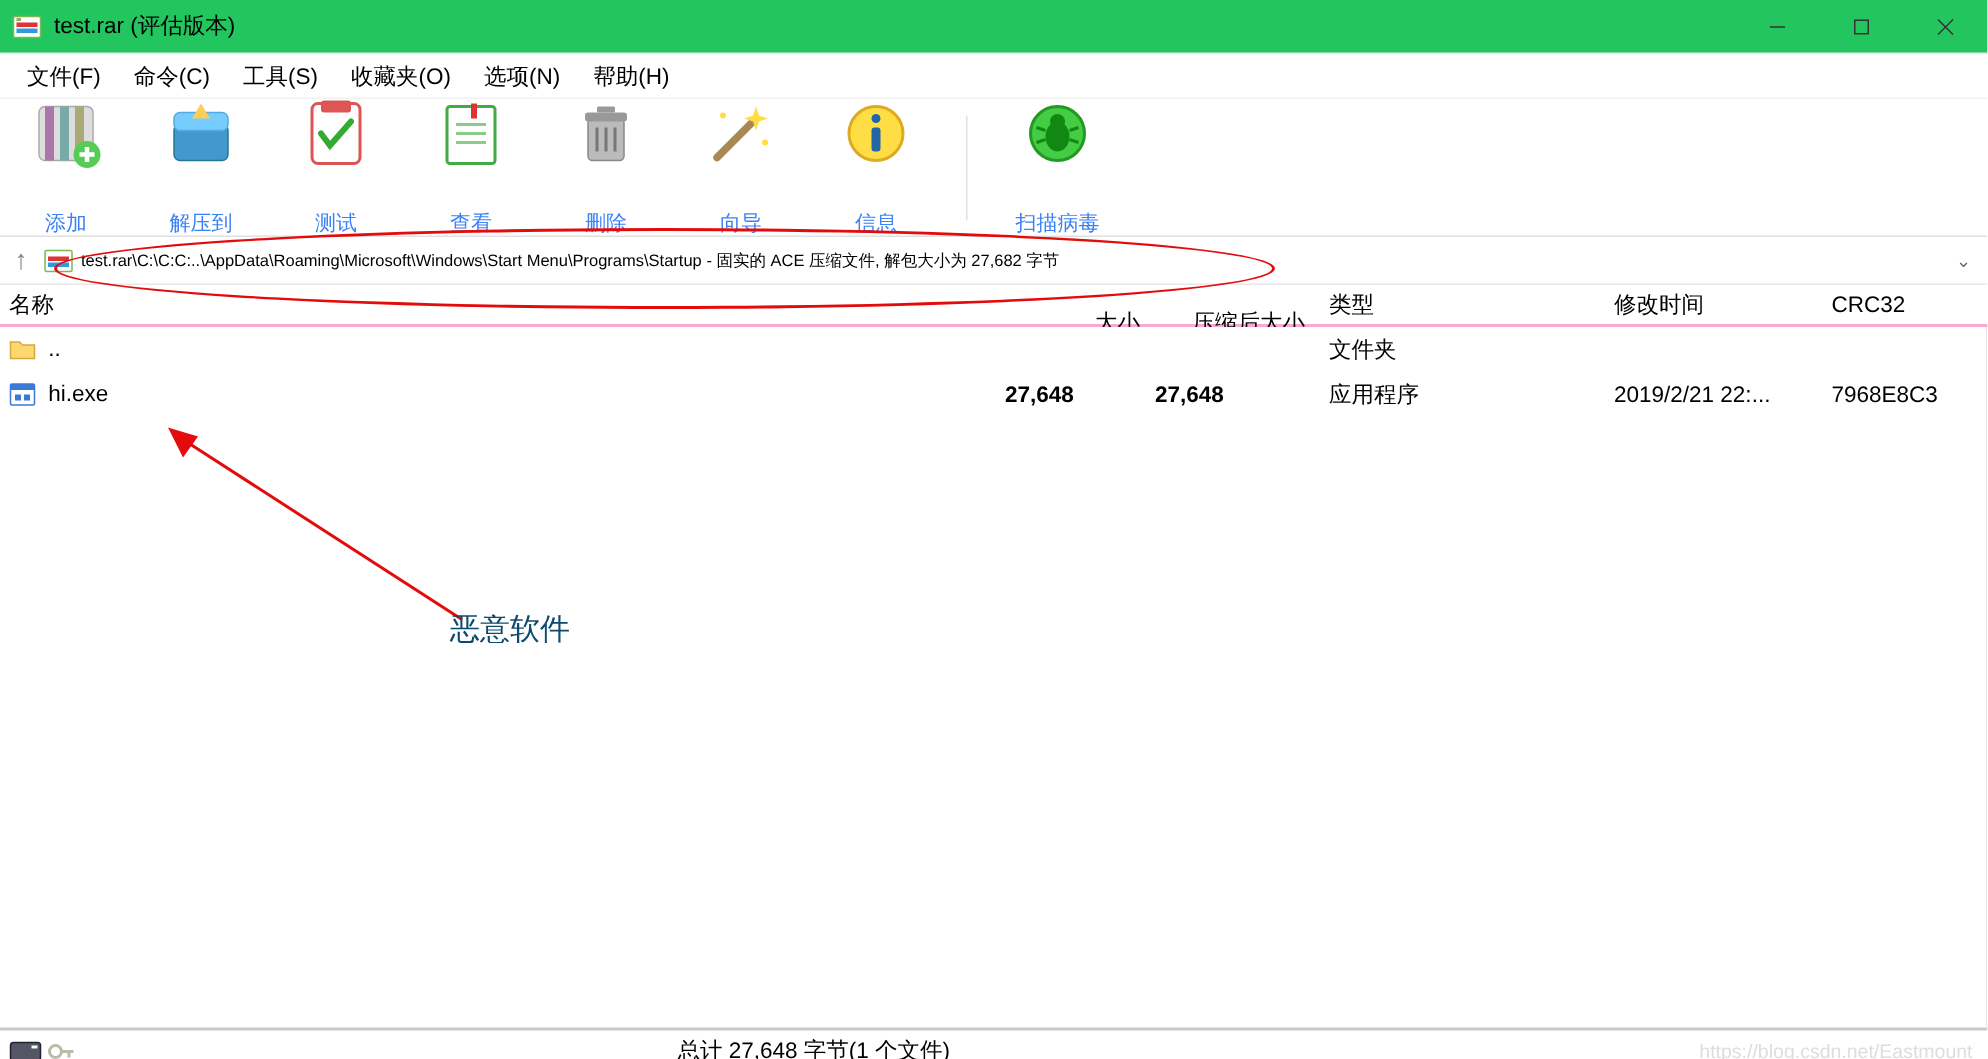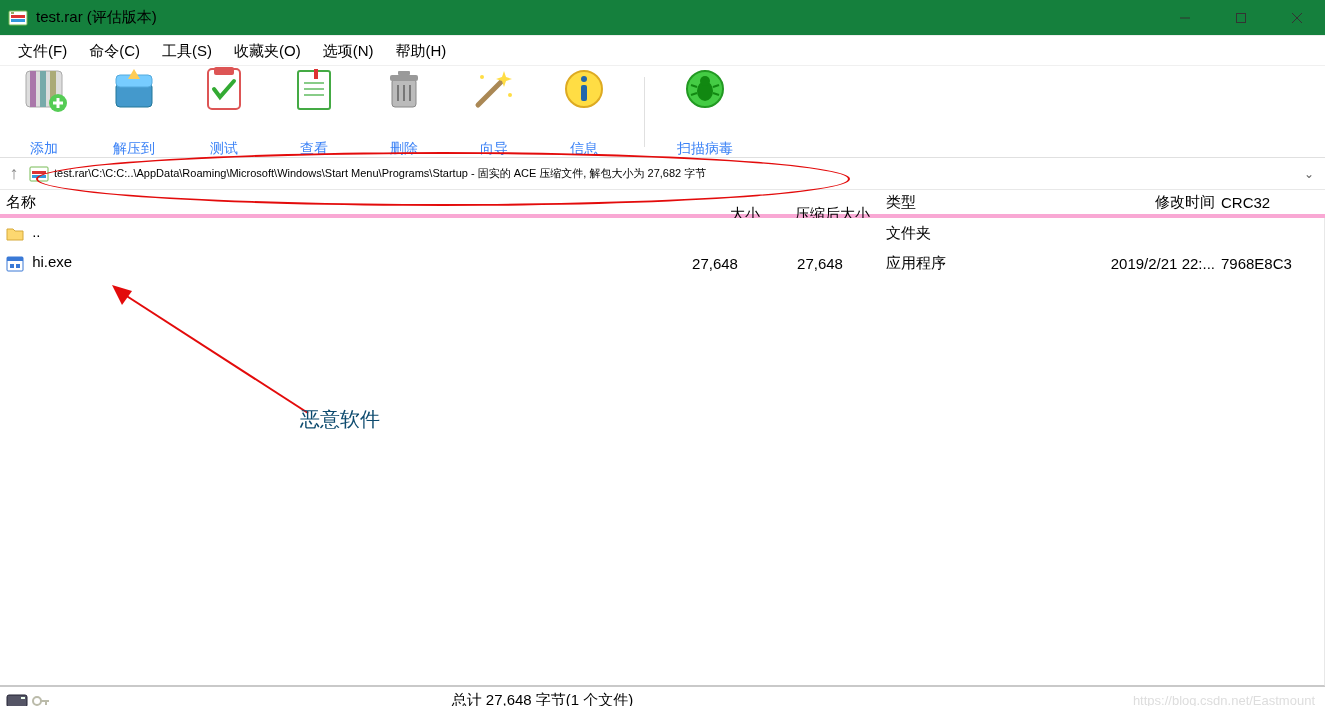--- a/index.html
+++ b/index.html
@@ -10,21 +10,21 @@
     width: 1325px;
     height: 706px;
     overflow: hidden;
     position: relative;
     color: #000;
   }
 
   
   .titlebar {
     height: 36px;
-    background: #15803d;
+    background: #22c55e;
     display: flex;
     align-items: center;
     padding-left: 8px;
     border-bottom: 1px solid #eee;
   }
   .titlebar .app-icon {
     width: 20px; height: 20px;
     margin-right: 8px;
     display: inline-flex; align-items: center; justify-content: center;
   }
@@ -101,50 +101,50 @@
   }
   .path-dropdown {
     width: 24px; text-align: center; font-size: 12px; color: #666;
   }
 
   
   .col-headers {
     height: 28px;
     display: flex;
     align-items: center;
-    border-bottom: 4px solid #f9a8d4;
+    border-bottom: 2px solid #f9a8d4;
     font-size: 15px;
     color: #000;
     background: #fff;
   }
   .col { padding-left: 6px; overflow: hidden; white-space: nowrap; }
   .col.rt { text-align: right; padding-right: 10px; padding-left: 0; margin-top: 24px; }
   .c-name  { width: 670px; }
   .c-size  { width: 100px; }
   .c-pack  { width: 110px; }
   .c-type  { width: 190px; }
-  .c-mtime { width: 145px; text-align: right; }
+  .c-mtime { width: 145px; }
   .c-crc   { width: 95px; }
 
   
   .filelist {
     position: relative;
     height: 468px;
     background: #fff;
     border-right: 1px solid #e8e8e8;
     border-bottom: 1px solid #c9c9c9;
   }
   .row {
     height: 30px;
     display: flex;
     align-items: center;
     font-size: 15px;
   }
   .cell { padding-left: 6px; overflow: hidden; white-space: nowrap; text-overflow: ellipsis; }
-  .cell.rt { text-align: center; padding-right: 10px; padding-left: 0; }
+  .cell.rt { text-align: left; padding-right: 10px; padding-left: 0; font-weight: bold; }
   .file-icon {
     width: 18px; height: 18px; margin-right: 4px;
     display: inline-flex; align-items: center; justify-content: center;
     vertical-align: middle;
   }
 
   
   .statusbar {
     height: 28px;
     display: flex;

